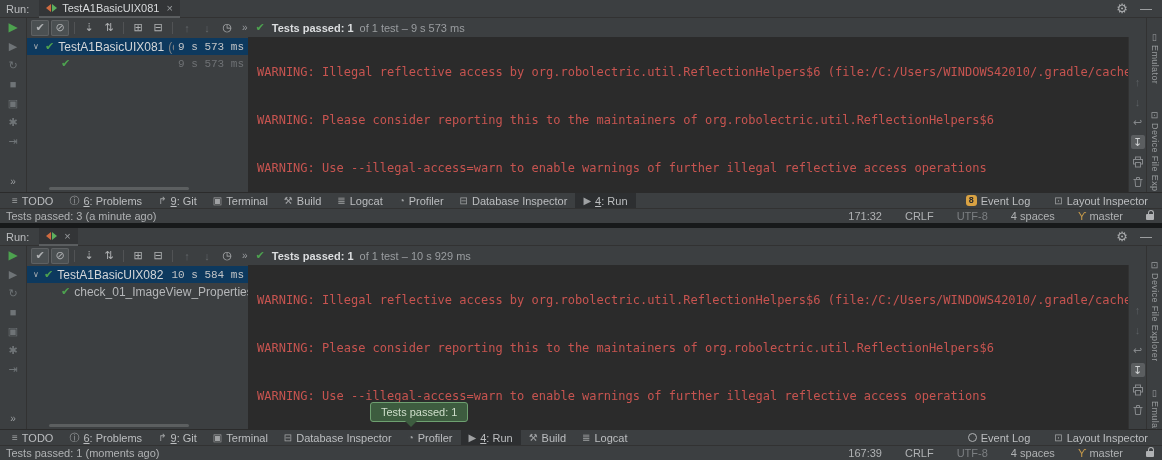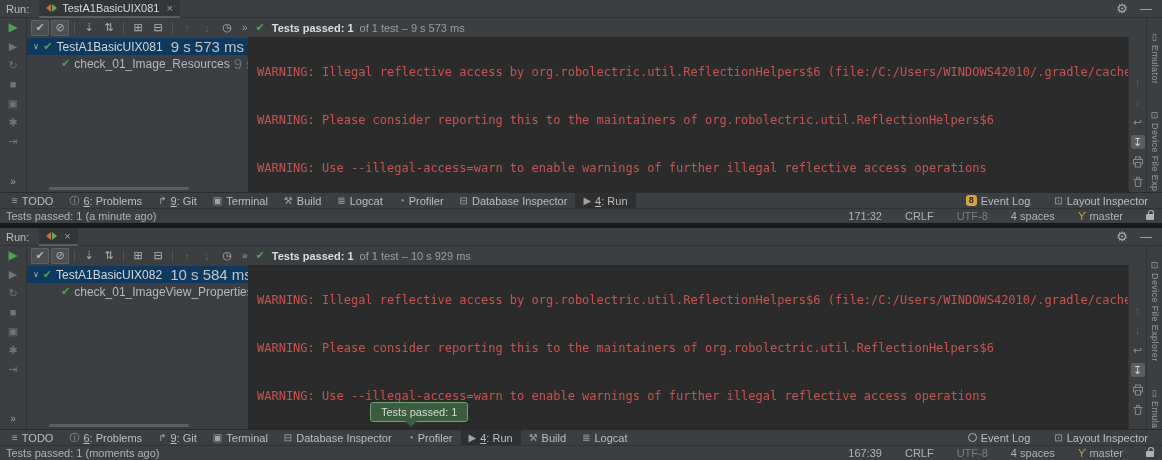--- a/index.html
+++ b/index.html
@@ -44,21 +44,21 @@
   .content { flex:1; display:flex; min-height:0; position:relative; }
   .tree { width:222px; flex:none; background:#3c3f41; border-right:1px solid #2b2b2b; position:relative; font-size:12px; padding-top:1px; }
   .trow { height:17px; display:flex; align-items:center; gap:4px; padding:0 4px 0 6px; cursor:default; white-space:nowrap; overflow:hidden; }
   .trow.selected { background:#0d395e; }
   .trow.child { padding-left:34px; }
   .chev { color:#b0b2b4; font-size:8px; width:8px; }
   .tcheck { color:#4da24f; font-size:11px; }
   .tlabel { color:#d4d6d8; }
   .tlabel.dim2 { color:#b5b7b9; }
   .tpkg { color:#7f8284; overflow:hidden; text-overflow:clip; flex:1; white-space:nowrap; }
-  .ttime { margin-left:auto; color:#c2c4c6; font-size:15px; flex:none; }
+  .ttime { margin-left:auto; color:#c2c4c6; font-size:11px; flex:none;font-family:Liberation Mono, monospace; }
   .ttime.dim3 { color:#6e7174; }
   .hscroll { position:absolute; bottom:2px; left:22px; width:140px; height:3px; border-radius:2px; background:#5c5f60; }
 
   .console { flex:1; background:#2b2b2b; overflow:hidden; padding:2px 0 0 8px; font-family:"DejaVu Sans Mono", monospace; font-size:12px; line-height:16px; white-space:pre; }
   .cline.warn { color:#c75450; }
   .console .cline:first-child { margin-top:-7px; }
 
   .gutter { width:18px; flex:none; background:#3c3f41; border-left:1px solid #323232; display:flex; flex-direction:column; align-items:center; padding-top:38px; gap:6px; }
   .g-icon { color:#85888b; font-size:11px; line-height:12px; width:14px; height:14px; display:flex; align-items:center; justify-content:center; border-radius:2px; cursor:default; }
   .g-icon.dim { color:#5d6164; }
@@ -148,21 +148,20 @@
           <div class="tree">
             <div class="trow selected">
               <span class="chev">∨</span>
               <span class="tcheck">✔</span>
               <span class="tlabel">TestA1BasicUIX081</span>
               <span class="tpkg">(org.aplas.basica</span>
               <span class="ttime">9 s 573 ms</span>
             </div>
             <div class="trow child">
               <span class="tcheck">✔</span>
-              <span class="tlabel dim2">check_01_Image_Resources</span>
               <span class="ttime dim3">9 s 573 ms</span>
             </div>
             <div class="hscroll"></div>
           </div>
           <div class="console">
             <div class="cline warn">WARNING: Illegal reflective access by org.robolectric.util.ReflectionHelpers$6 (file:/C:/Users/WINDOWS42010/.gradle/caches/modules-2/files-2.</div>
             <div class="cline warn">WARNING: Please consider reporting this to the maintainers of org.robolectric.util.ReflectionHelpers$6</div>
             <div class="cline warn">WARNING: Use --illegal-access=warn to enable warnings of further illegal reflective access operations</div>
             
             
@@ -245,21 +244,21 @@
             <span class="badge">8</span>
             <span>Event Log</span>
           </span>
         <span class="bitem">
             <span class="bicon">⊡</span>
             <span>Layout Inspector</span>
           </span>
       </span>
     </div>
     <div class="statusbar">
-      <span>Tests passed: 1 (a minute ago)</span>
+      <span>Tests passed: 3 (a minute ago)</span>
       <span class="sb-right">
         <span>171:32</span>
         <span>CRLF</span>
         <span class="sb-dim">UTF-8</span>
         <span>4 spaces</span>
         <span class="sb-branch">
             <span class="branch-glyph">ϒ</span>
             <span>master</span>
           </span>
         <span class="lock"></span>

